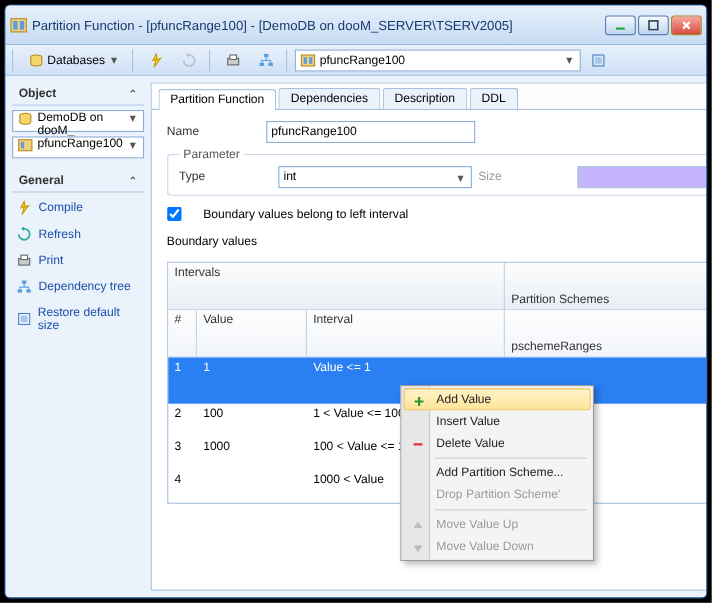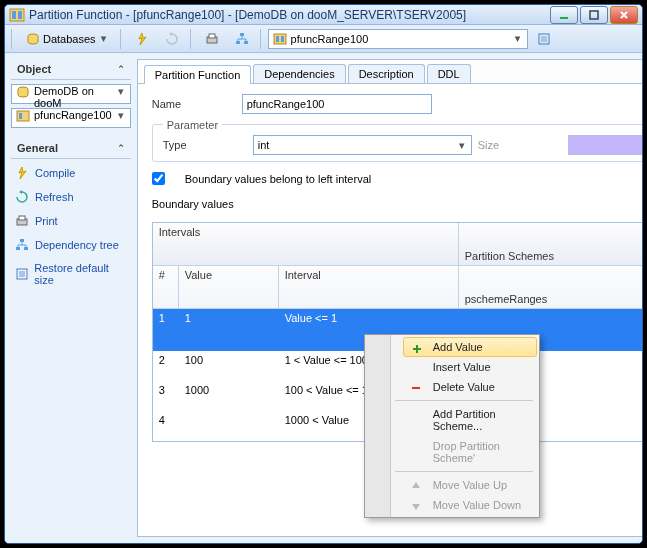--- a/index.html
+++ b/index.html
@@ -1,18 +1,18 @@
 <!DOCTYPE html>
 <html><head>
 <meta charset="utf-8">
 <style>
 * { box-sizing: border-box; margin: 0; padding: 0; font-family: Tahoma, sans-serif; font-size: 11px; }
 body { background: #000; padding: 4px; }
 .window { width: 639px; height: 540px; background: #cfe3f8; border: 1px solid #2a5a9e; border-radius: 5px; overflow: hidden; display: flex; flex-direction: column; }
-.titlebar { height: 20px; background: linear-gradient(#e6f0fb,#c7dbf3); display: flex; align-items: center; padding: 0 4px; border-bottom: 1px solid #9bb8dc; }
+.titlebar { height: 36px; background: linear-gradient(#e6f0fb,#c7dbf3); display: flex; align-items: center; padding: 0 4px; border-bottom: 1px solid #9bb8dc; }
 .titlebar .icon { width: 16px; height: 16px; margin-right: 4px; }
 .titlebar .title { flex: 1; color: #1a3a6e; font-size: 12px; }
 .win-btns { display: flex; gap: 2px; }
 .win-btn { width: 28px; height: 18px; border: 1px solid #5a7fb0; border-radius: 3px; background: linear-gradient(#f5faff,#c0d6ef); display: flex; align-items: center; justify-content: center; cursor: pointer; }
 .win-btn.close { background: linear-gradient(#f6a7a0,#d74b3f); border-color: #a82; }
 .toolbar { height: 28px; background: linear-gradient(#e8f1fc,#cfe0f5); display: flex; align-items: center; padding: 2px 4px; border-bottom: 1px solid #a6c0de; gap: 2px; }
 .tb-sep { width: 4px; height: 20px; border-left: 1px solid #a6c0de; margin: 0 2px; }
 .tb-btn { padding: 2px 6px; border: 1px solid transparent; border-radius: 3px; display: flex; align-items: center; gap: 3px; cursor: pointer; }
 .tb-combo { border: 1px solid #8aaed8; background: #fff; height: 20px; padding: 0 4px; display: flex; align-items: center; gap: 4px; }
 .tb-combo.wide { flex: 1; max-width: 260px; }
@@ -49,21 +49,21 @@
 .grid-sub div { padding: 3px 6px; border-right: 1px solid #c2d2e6; color: #333; }
 .c-num { width: 26px; }
 .c-val { width: 100px; }
 .c-int { width: 180px; }
 .c-ps { flex: 1; margin-top: 24px; }
 .grid-row { display: flex; }
 .grid-row div { padding: 3px 6px; }
 .grid-row.sel { background: #2a7ff3; color: #fff; }
 .ctx-menu { position: absolute; left: 226px; top: 274px; width: 176px; background: #f4f4f4; border: 1px solid #9a9a9a; box-shadow: 3px 3px 6px rgba(0,0,0,0.3); padding: 2px; }
 .ctx-gutter-bg { position:absolute; left:0; top:0; bottom:0; width:26px; background:#e7e7e7; border-right:1px solid #ccc; }
-.ctx-item { position:relative; padding: 4px 10px 4px 30px; cursor: default; color: #222; margin-left: 36px; }
+.ctx-item { position:relative; padding: 4px 10px 4px 30px; cursor: default; color: #222; }
 .ctx-item.sel { background: linear-gradient(#fff2c9,#ffe59a); border: 1px solid #f0c65a; border-radius: 3px; padding: 3px 9px 3px 29px; }
 .ctx-item.dim { color: #9a9a9a; }
 .ctx-sep { height: 1px; background: #ccc; margin: 3px 4px 3px 28px; }
 .ctx-icon { position:absolute; left:5px; top:3px; width:16px; height:16px; display:flex; align-items:center; justify-content:center; }
 .chev { font-size: 9px; color: #555; }
 svg { display: block; }
 </style>
 </head>
 <body>
 
@@ -227,21 +227,21 @@
         <div class="row">
           <label>Name</label>
           <input type="text" value="pfuncRange100" style="">
         </div>
 
         <div class="fieldset">
           <span class="legend">Parameter</span>
           <div class="content">
             <div class="row">
               <label>Type</label>
-              <div class="tb-combo" style="width:219px">
+              <div class="tb-combo" style="width:176px">
                   <span style="flex:1">int</span>
                   <span class="tb-dd">▾</span>
                 </div>
             </div>
             <div class="row">
               <label class="dim">Size</label>
               <div class="rofield">10</div>
               <div class="stepper">
                   <span>▴</span>
                   <span>▾</span>

